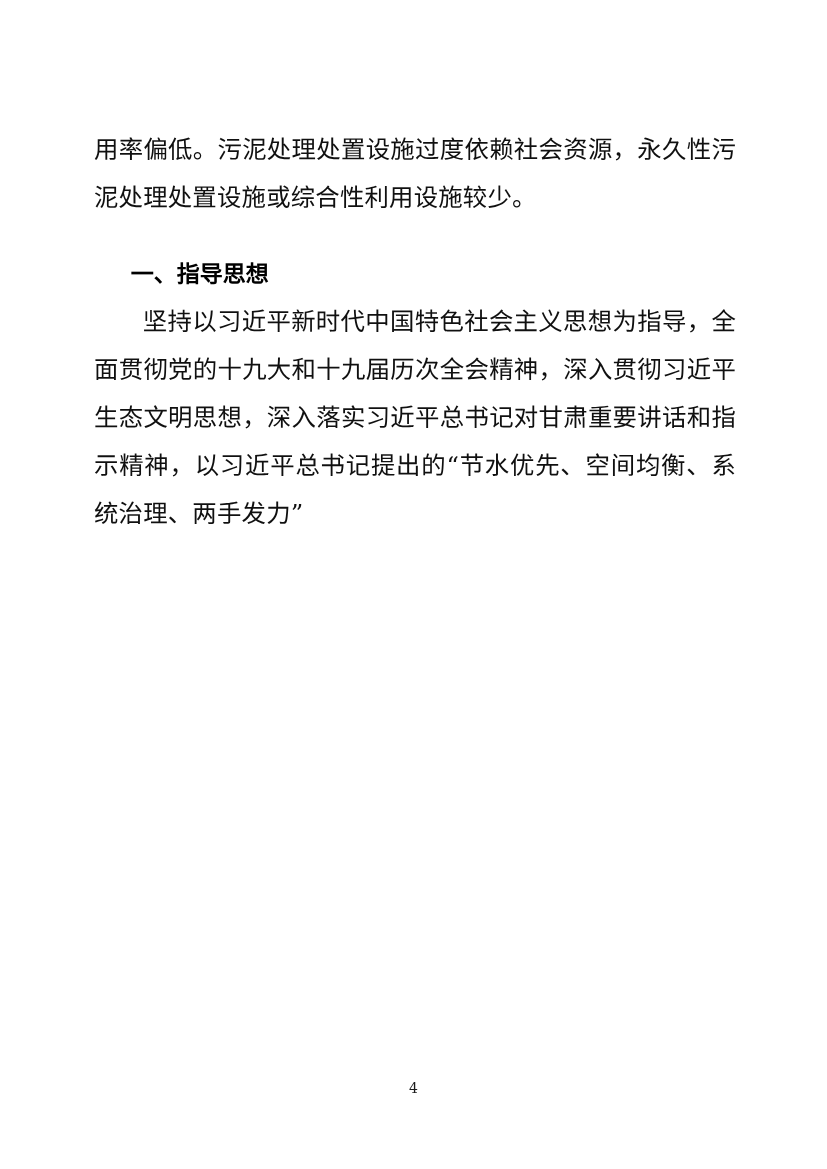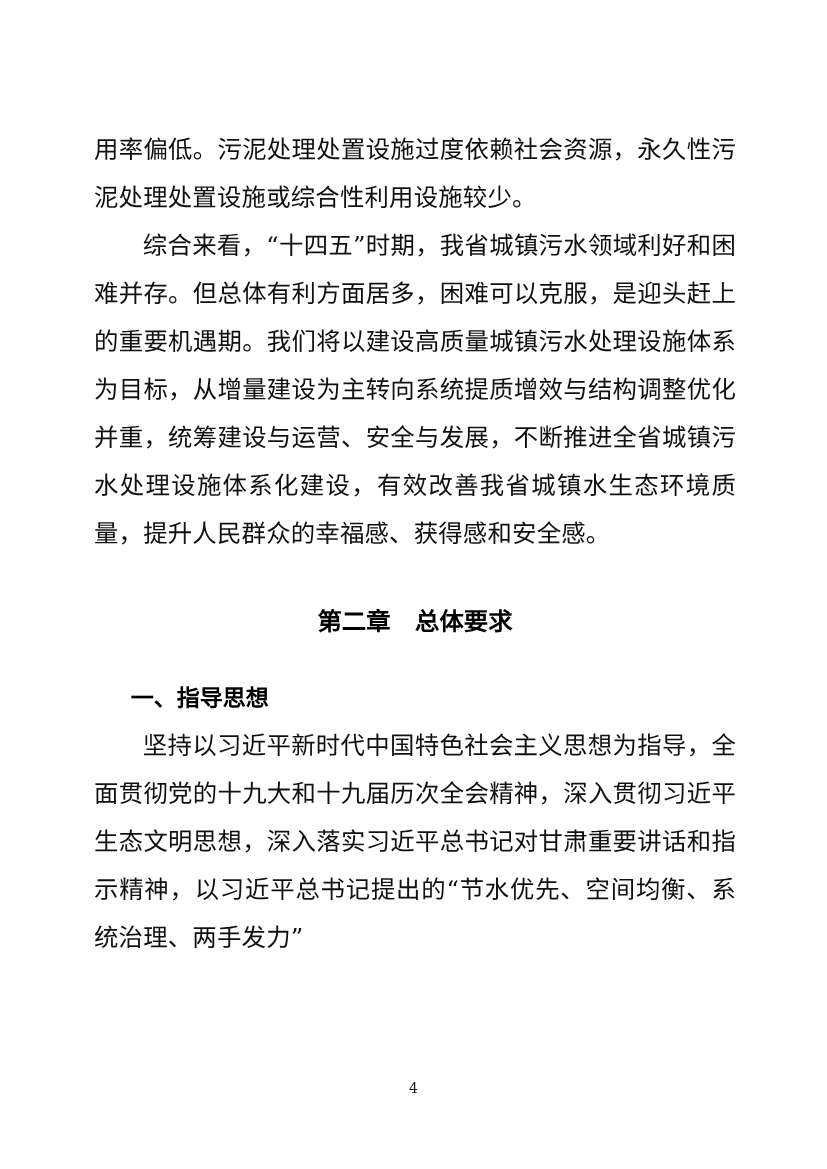--- a/index.html
+++ b/index.html
@@ -96,23 +96,21 @@
 </head>
 <body>
 
 <div class="page">
 
   <div class="content">
 
     <p class="para no-indent">用率偏低。污泥处理处置设施过度依赖社会资源，永久性污泥处理处置设施或综合性利用设施较少。</p>
 
 
-    <p class="para">综合来看，“十四五”时期，我省城镇污水领域利好和困难并存。但总体有利方面居多，困难可以克服，是迎头赶上的重要机遇期。我们将以建设高质量城镇污水处理设施体系为目标，从增量建设为主转向系统提质增效与结构调整优化并重，统筹建设与运营、安全与发展，不断推进全省城镇污水处理设施体系化建设，有效改善我省城镇水生态环境质量，提升人民群众的幸福感、获得感和安全感。</p>
 
-    <h1 class="chapter-heading">第二章　总体要求</h1>
 
     <div class="spacer-after-chapter"></div>
 
     <h2 class="section-heading">一、指导思想</h2>
 
     <p class="para">坚持以习近平新时代中国特色社会主义思想为指导，全面贯彻党的十九大和十九届历次全会精神，深入贯彻习近平生态文明思想，深入落实习近平总书记对甘肃重要讲话和指示精神，以习近平总书记提出的“节水优先、空间均衡、系统治理、两手发力”</p>
 
   </div>
 
   <div class="page-number">4</div>

